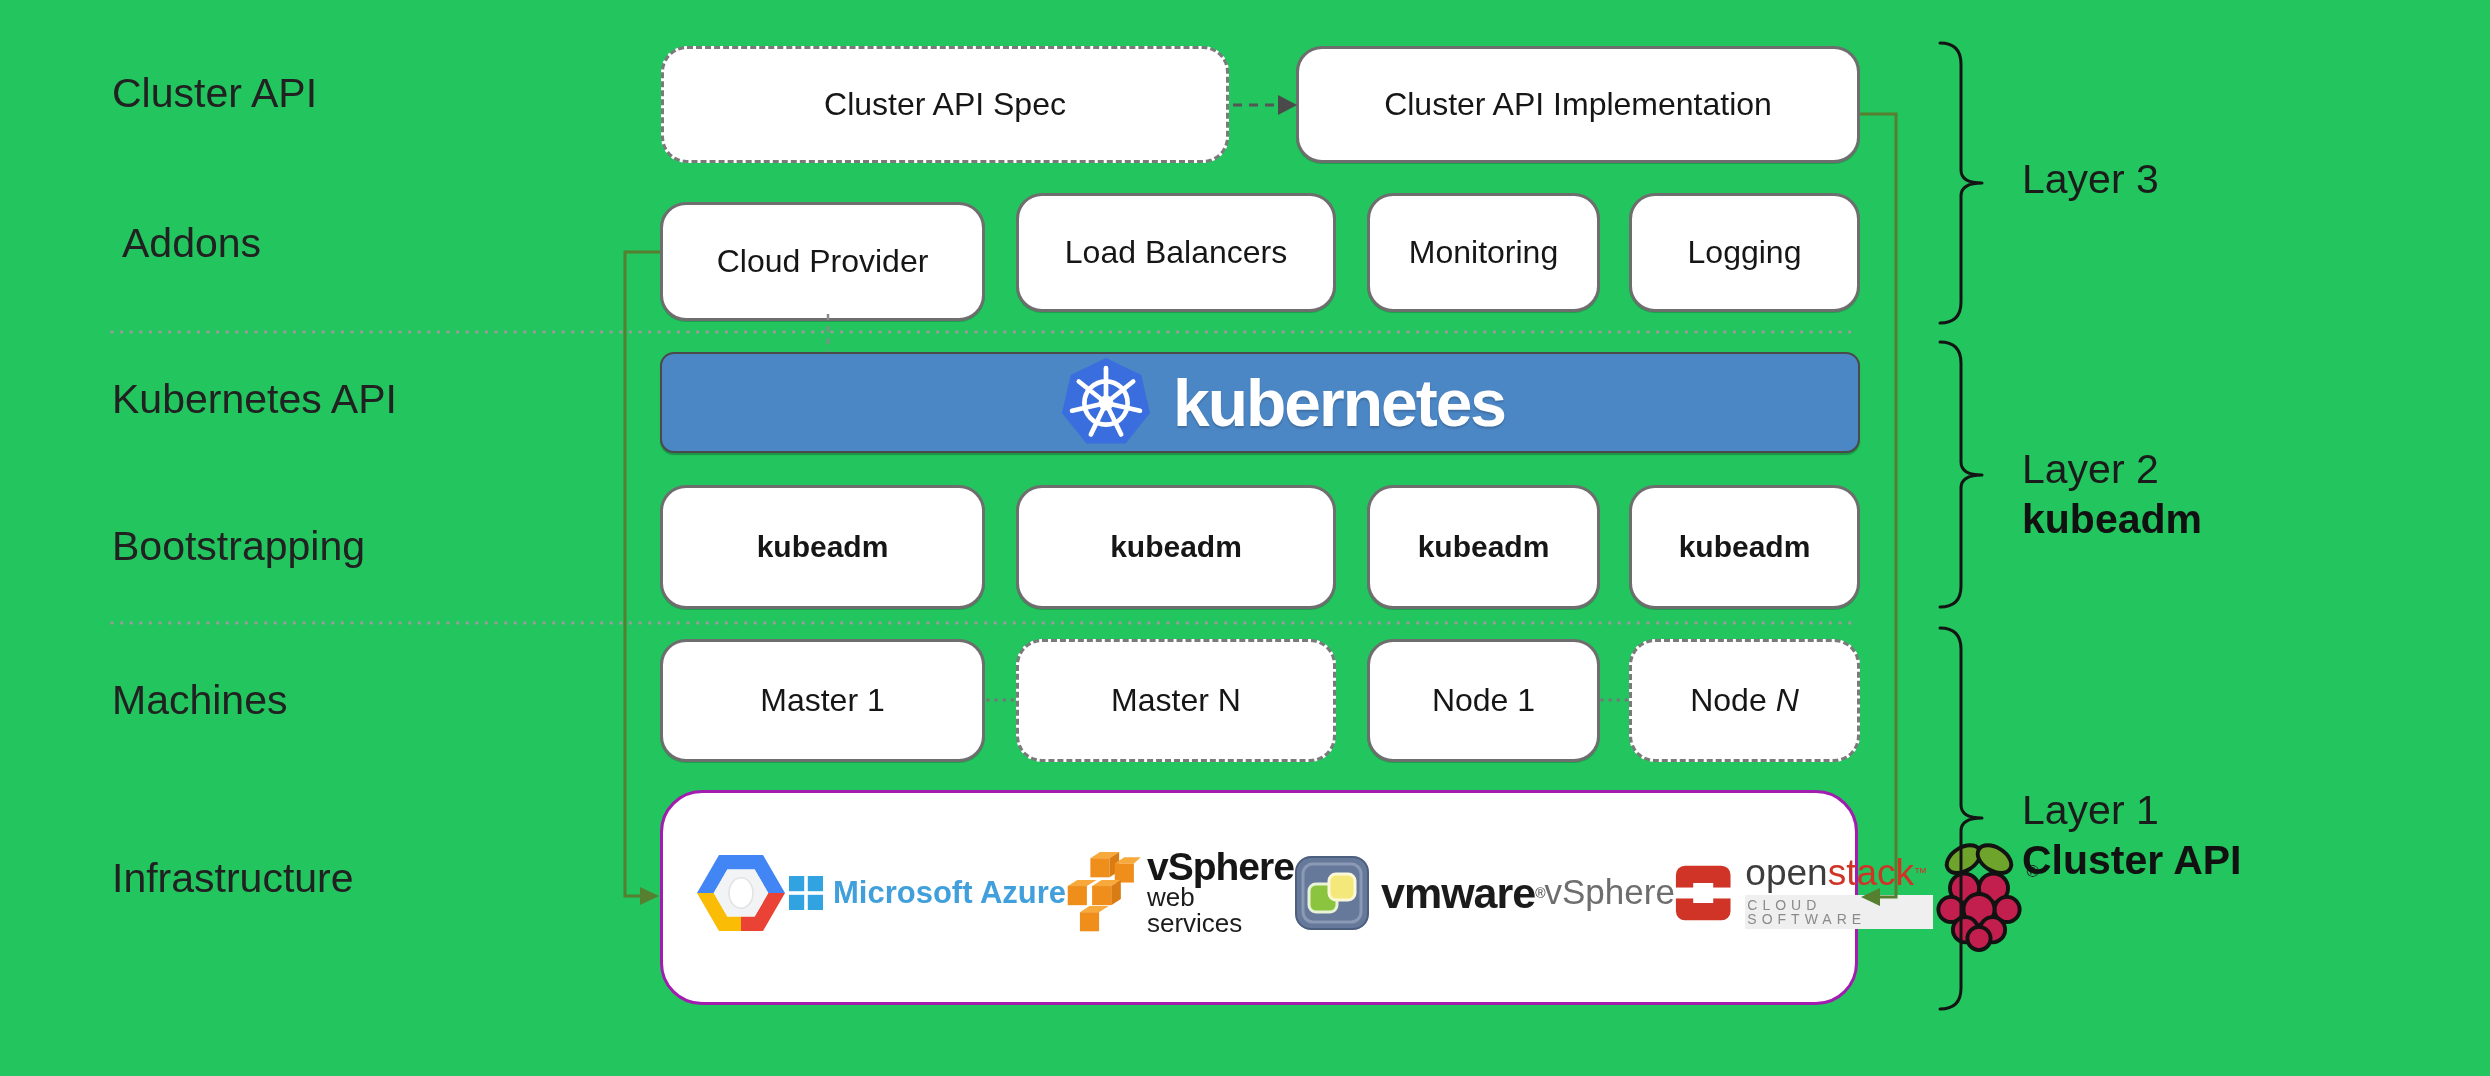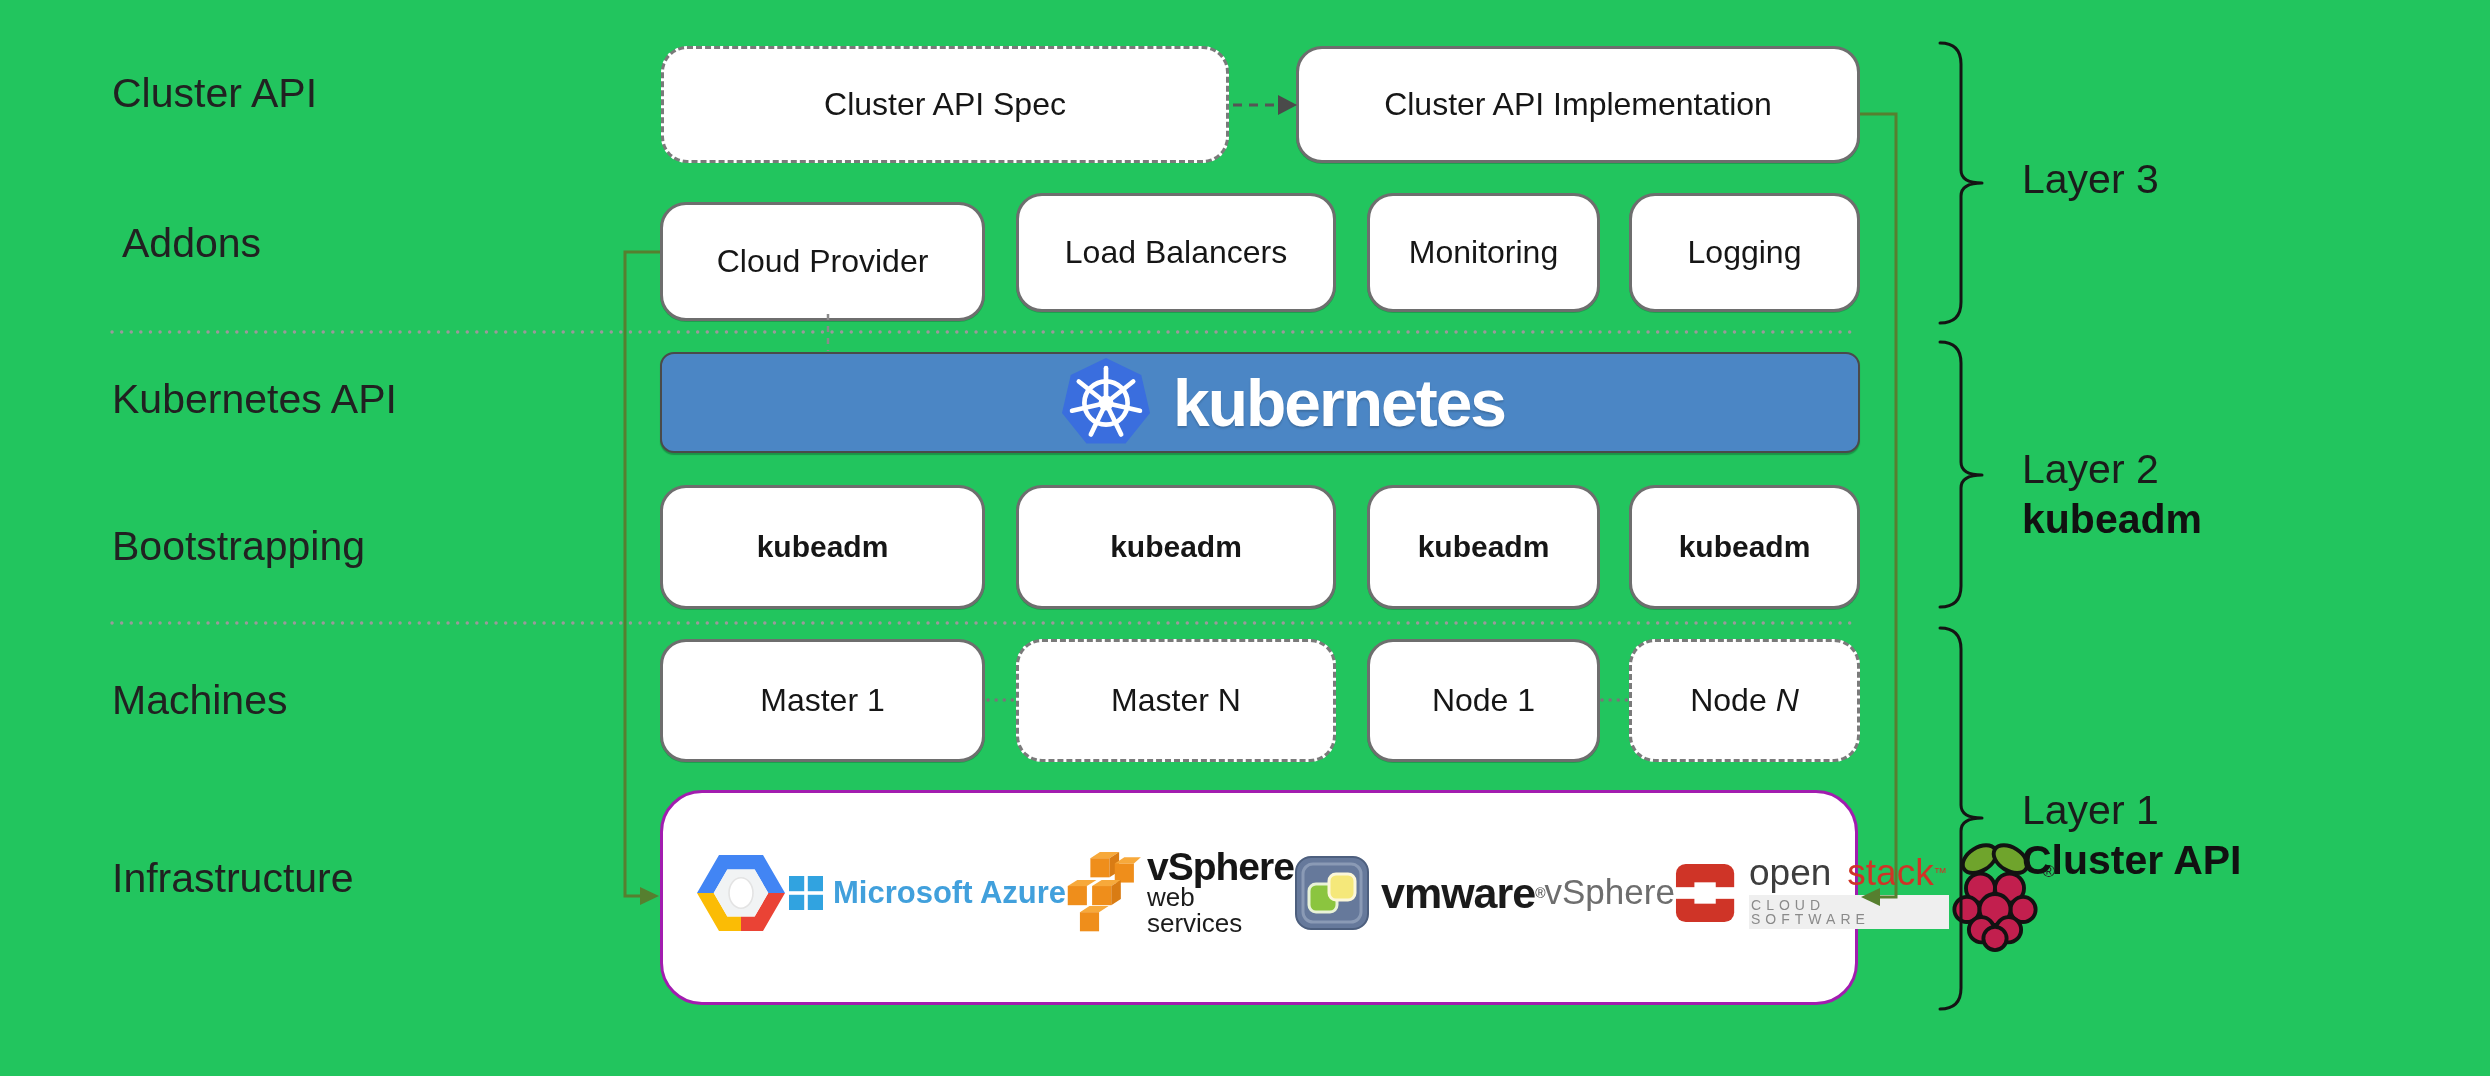--- a/index.html
+++ b/index.html
@@ -43,21 +43,21 @@
   .aws-col{display:flex;flex-direction:column;align-items:flex-start;margin-left:6px;}
   .aws-amazon{font-size:39px;font-weight:800;color:#161616;line-height:34px;letter-spacing:-1px;}
   .aws-ws{font-size:26px;color:#1c1c1c;line-height:26px;letter-spacing:0px;}
   .vm-col{display:flex;flex-direction:row;align-items:flex-start;margin-left:12px;}
   .vm-word{font-size:43px;font-weight:800;color:#1b1b1b;line-height:36px;letter-spacing:-1px;}
   .vm-reg{font-size:14px;vertical-align:top;color:#444;font-weight:400;}
   .vm-sub{font-size:35px;color:#6e6e6e;font-weight:300;line-height:34px;}
   .os-col{display:flex;flex-direction:column;align-items:flex-start;margin-left:14px;}
   .os-word{font-size:37px;line-height:34px;font-weight:500;}
   .os-open{color:#3d3d3d;}
-  .os-stack{color:#cf3427;margin-left:16px;}
+  .os-stack{color:#cf3427;}
   .os-tm{font-size:13px;color:#cf3427;vertical-align:top;}
   .os-sub{margin-top:5px;background:#efefef;color:#8a8a8a;font-size:14px;
           letter-spacing:5px;padding:3px 2px;line-height:14px;}
   .rpi-wrap{display:flex;align-items:flex-start;}
   .rpi-reg{font-size:17px;color:#222;margin-top:28px;margin-left:2px;}
   svg{display:block;}
   .overlay{position:absolute;left:0;top:0;pointer-events:none;}
 </style>
 </head>
 <body>

